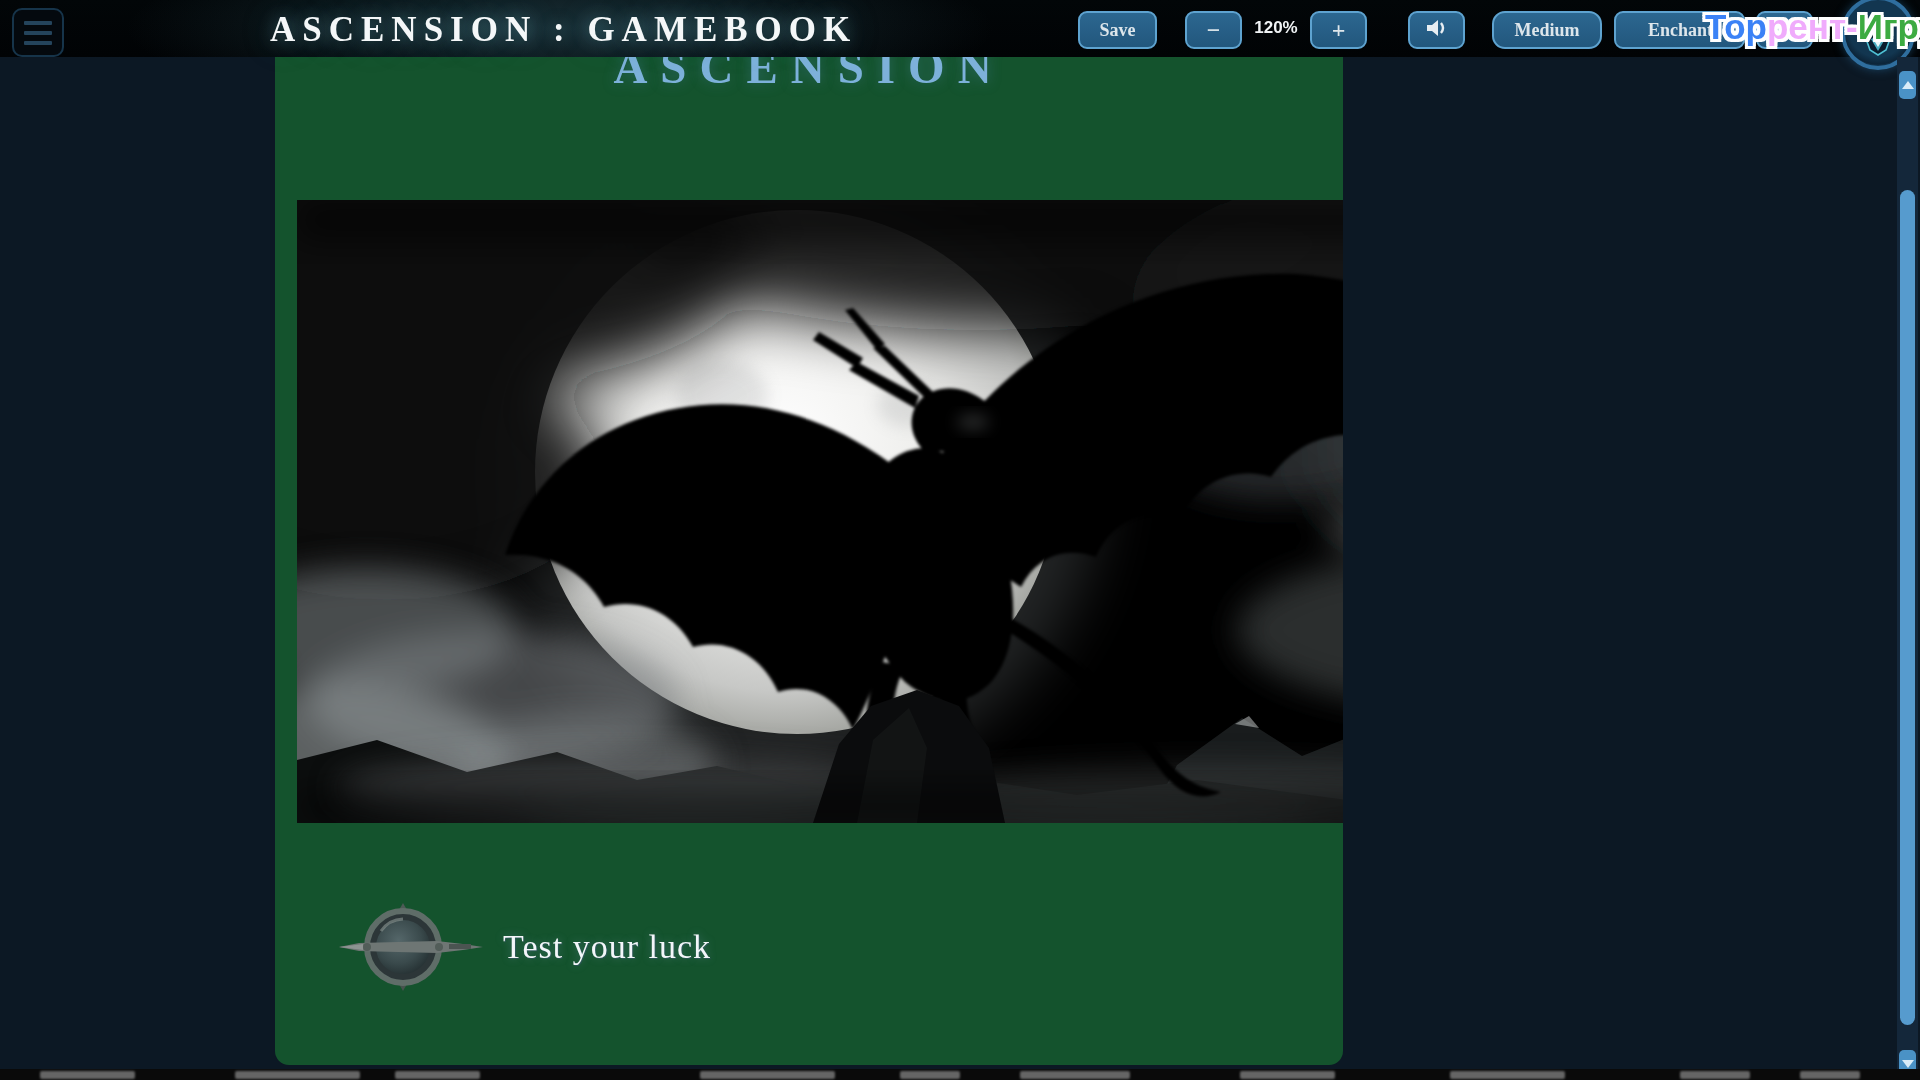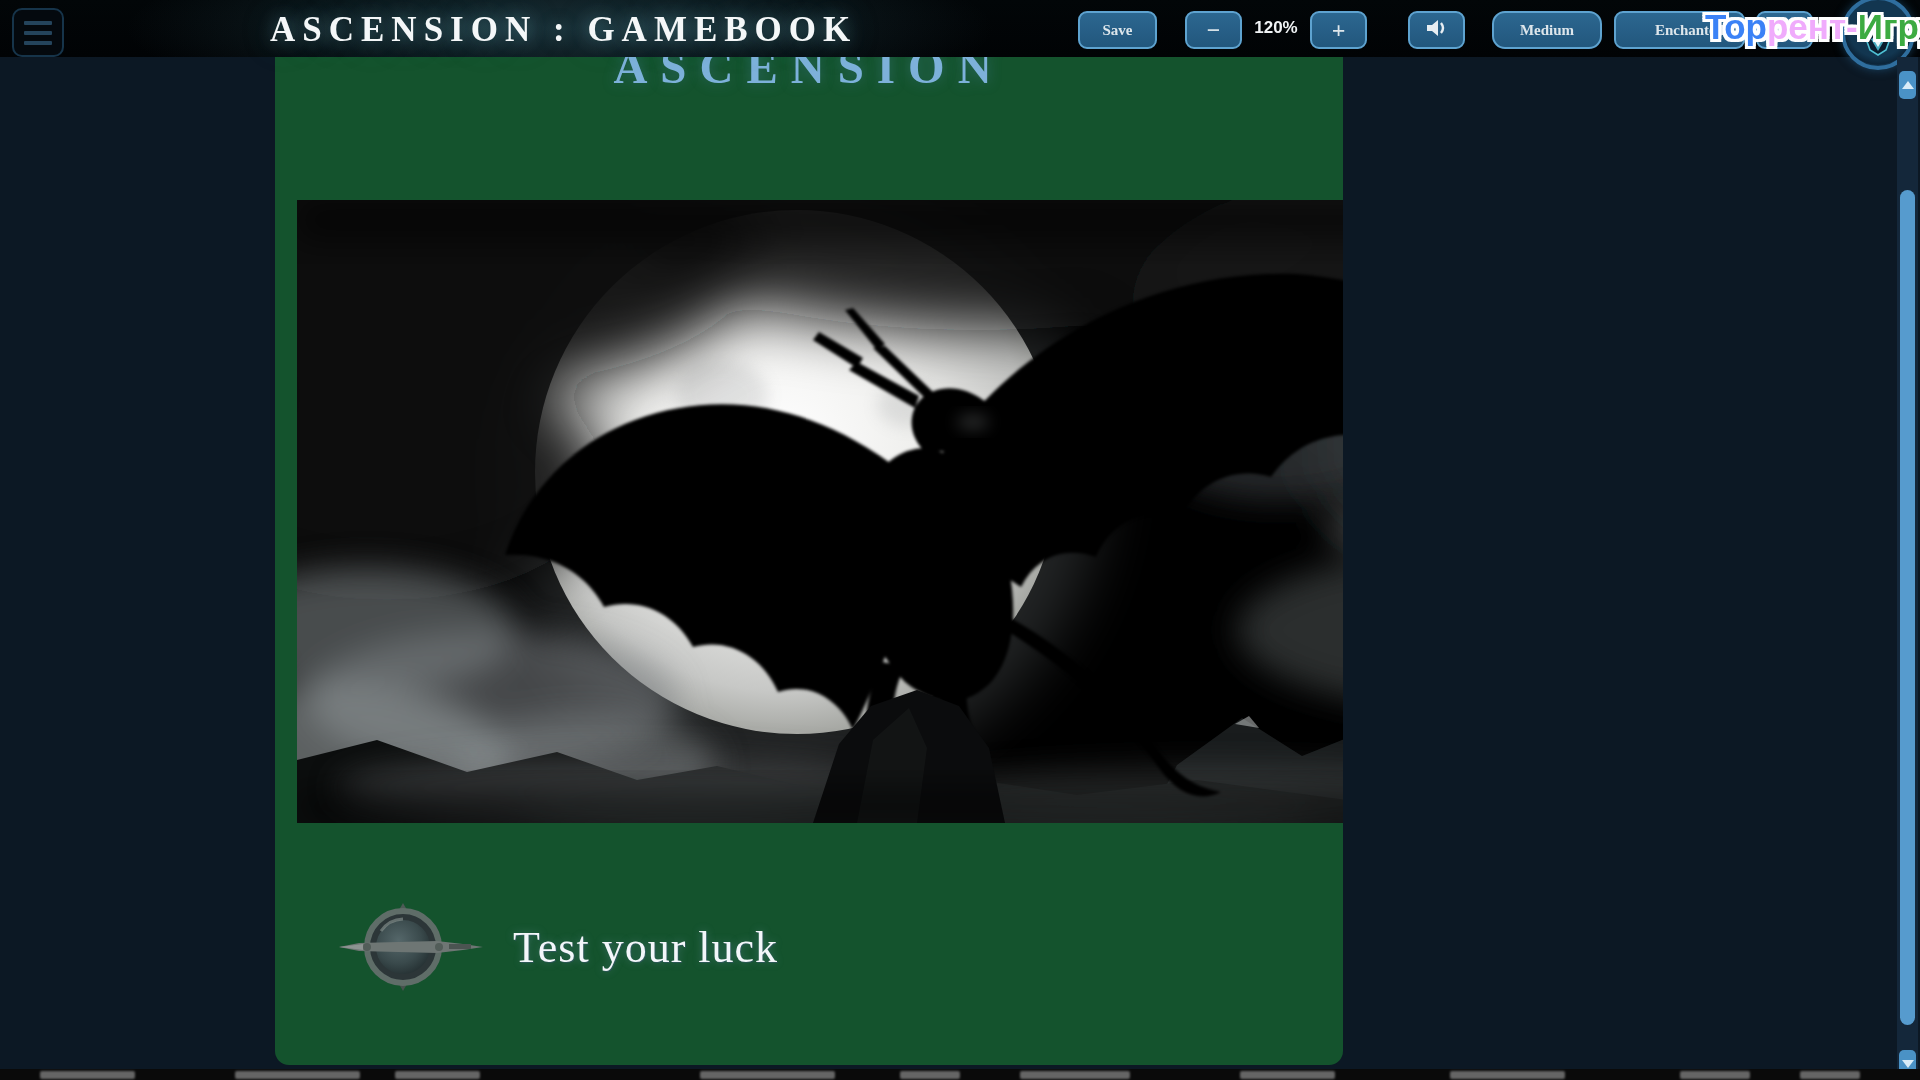--- a/index.html
+++ b/index.html
@@ -24,21 +24,21 @@
   .app-title {
     position:absolute; left:270px; top:10px;
     font-size:35px; font-weight:bold; letter-spacing:7px; color:#f4f7f8;
     text-shadow:0 0 18px rgba(130,210,225,.45), 0 0 40px rgba(90,170,200,.25);
     white-space:nowrap;
   }
   .tb-btn {
     position:absolute; top:11px; height:38px;
     background:linear-gradient(#2c6790,#22577d);
     border:2px solid #5ea3d0; border-radius:9px;
-    color:#dde6eb; font-family:"Liberation Serif", serif; font-weight:bold; font-size:15px;
+    color:#dde6eb; font-family:"Liberation Serif", serif; font-weight:bold; font-size:18px;
     display:flex; align-items:center; justify-content:center;
     cursor:pointer; padding:0 10px;
   }
   .zoom-level {
     position:absolute; top:18px; left:1247px; width:58px; text-align:center;
     color:#f0f3f5; font-family:"Liberation Sans", sans-serif; font-size:17px; font-weight:bold;
   }
   .avatar {
     position:absolute; left:1841px; top:-4px; width:74px; height:74px; border-radius:50%;
     background:radial-gradient(circle at 50% 42%, #123650 58%, #0c2438 72%, #1b4a6c 78%);
@@ -70,21 +70,21 @@
   .scene {
     position:absolute; left:22px; top:143px; width:1303px; height:623px;
     background:#000; overflow:hidden;
   }
   .action-row {
     position:absolute; left:62px; top:835px; width:1200px; height:110px;
     display:flex; align-items:center; cursor:pointer;
   }
   .action-icon { width:148px; height:92px; flex:0 0 auto; }
   .action-label {
-    margin-left:28px; font-size:44px; color:#f3f6fa; letter-spacing:1px;
+    margin-left:18px; font-size:34px; color:#f3f6fa; letter-spacing:1px;
     text-shadow:0 0 9px rgba(140,170,215,.35), 1px 1px 0 rgba(60,80,120,.4);
   }
 
   
   .scrollbar {
     position:absolute; right:2px; top:57px; width:21px; height:1023px;
     background:#14273a; z-index:50;
   }
   .sb-btn {
     position:absolute; left:2px; width:17px; height:28px; background:#4a92c6; border-radius:5px;

